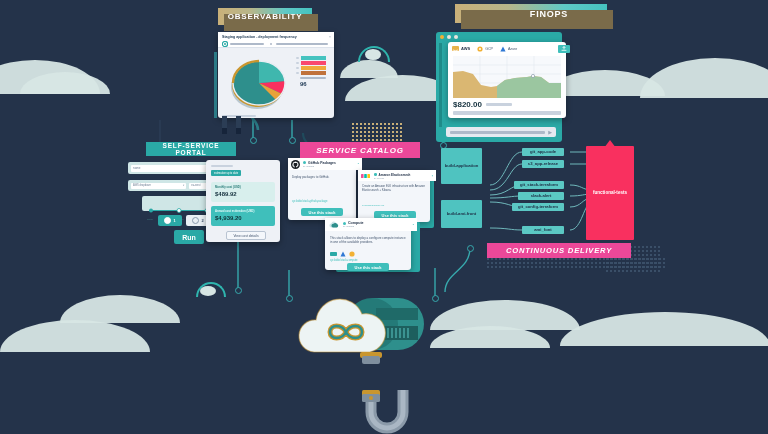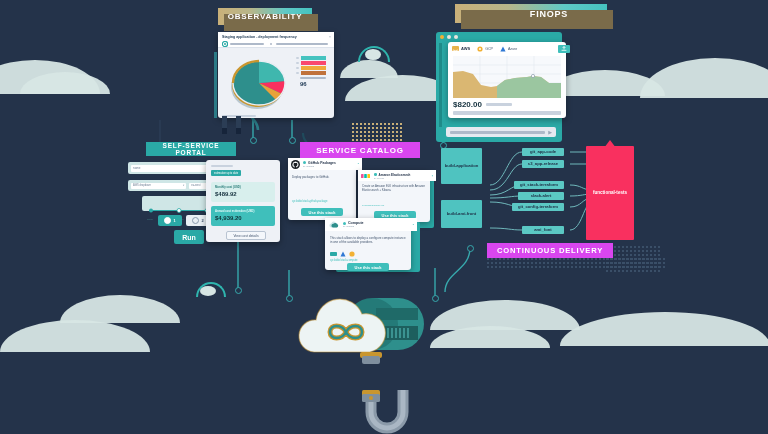--- a/index.html
+++ b/index.html
@@ -19,21 +19,21 @@
 
   
   .banner{
     position:absolute;color:#fff;font-weight:bold;letter-spacing:.8px;
     text-align:center;display:flex;align-items:center;justify-content:center;
     z-index:30;
   }
   .banner .shadow{position:absolute;left:6px;top:6px;right:-6px;bottom:-6px;background:#7a6b4a;z-index:-1;}
   .banner-grad{background:linear-gradient(90deg,#c9b079 0%,#b7b68a 35%,#5fc9c6 72%,#45c3c0 100%);}
   .banner-teal{background:#2aa9a6;}
-  .banner-teal2{background:#d946ef;}
+  .banner-teal2{background:#ec4899;font-style:italic;}
 
   
   .card{position:absolute;background:#eef1f6;border-radius:3px;box-shadow:0 2px 6px rgba(0,0,0,.35);}
   .tinytxt{background:#aeb9c9;border-radius:1px;display:block;}
   .tinytxt.lite{background:#c9d2de;}
 
   
   .pnode{
     position:absolute;background:#5bc8c4;color:#1d2d44;font-size:4.2px;font-weight:bold;
     display:flex;align-items:center;justify-content:center;border-radius:1px;
@@ -433,21 +433,21 @@
     <span>ami_font</span>
   </div>
 
   <div class="pnode pred" style="left:586px;top:146px;width:48px;height:94px;font-size:4.6px;">
     <span>functional-tests</span>
   </div>
   <svg class="abs" style="left:604px;top:140px;" width="12" height="8">
     <path d="M6 0 L12 8 L0 8 Z" fill="#f9305f"></path>
   </svg>
 
-  <div class="banner banner-teal2" style="left:487px;top:243px;width:126px;height:15px;font-size:7.6px;">
+  <div class="banner banner-teal2" style="left:487px;top:243px;width:144px;height:15px;font-size:7.6px;">
     <span>CONTINUOUS DELIVERY</span>
   </div>
 
   <div class="abs" style="left:290px;top:290px;width:160px;height:80px;">
     <svg width="160" height="80" viewBox="0 0 160 80">
 
       <ellipse cx="108" cy="34" rx="26" ry="26" fill="#2e8f8c"></ellipse>
       <rect x="82" y="8" width="26" height="52" fill="#2e8f8c"></rect>
       <ellipse cx="82" cy="34" rx="26" ry="26" fill="#247a78"></ellipse>
       <rect x="86" y="18" width="42" height="12" fill="#1f6a68"></rect>

